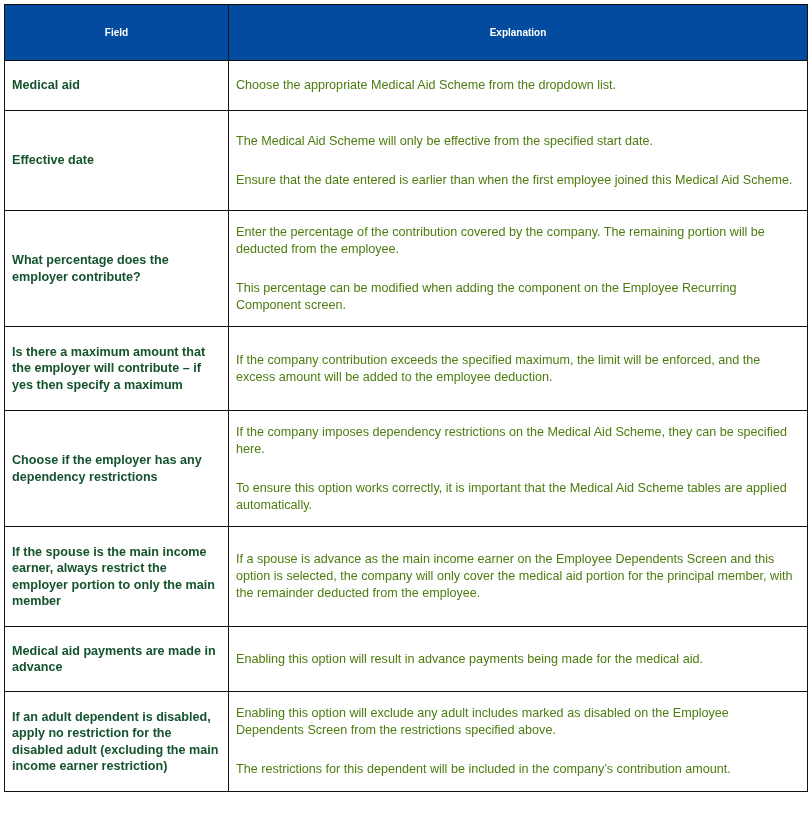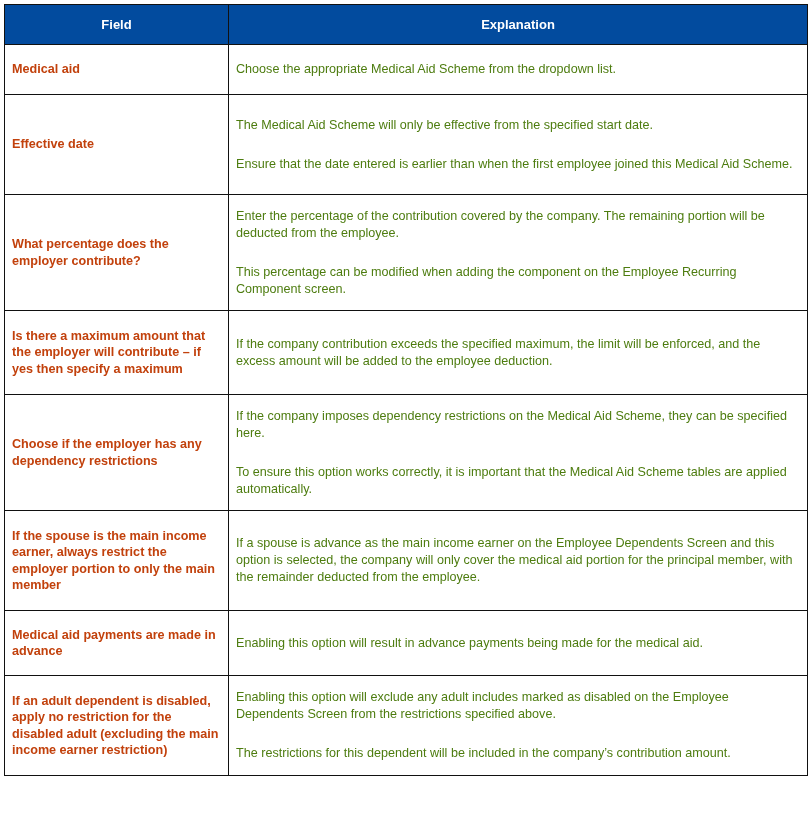--- a/index.html
+++ b/index.html
@@ -25,33 +25,33 @@
     }
     .doc-table th, .doc-table td {
       border: 1.5px solid #111111;
       vertical-align: middle;
       box-sizing: border-box;
     }
     .doc-table th {
       background: #024b9e;
       color: #ffffff;
       font-weight: bold;
-      font-size: 13px;
-      height: 40px;
+      font-size: 10px;
+      height: 56px;
       text-align: center;
       padding: 0 8px;
     }
     .col-field { width: 224px; }
     .col-expl { width: 579px; }
     .field-cell {
       font-weight: bold;
       font-size: 12.6px;
       line-height: 16.5px;
       padding: 0 7px;
-      color: #c2410c;
+      color: #14532d;
     }
     .expl-cell {
       font-size: 12.6px;
       line-height: 17px;
       padding: 0 7px 0 7px;
       color: #4d7c0f;
     }
     .expl-cell p {
       margin: 0;
     }

